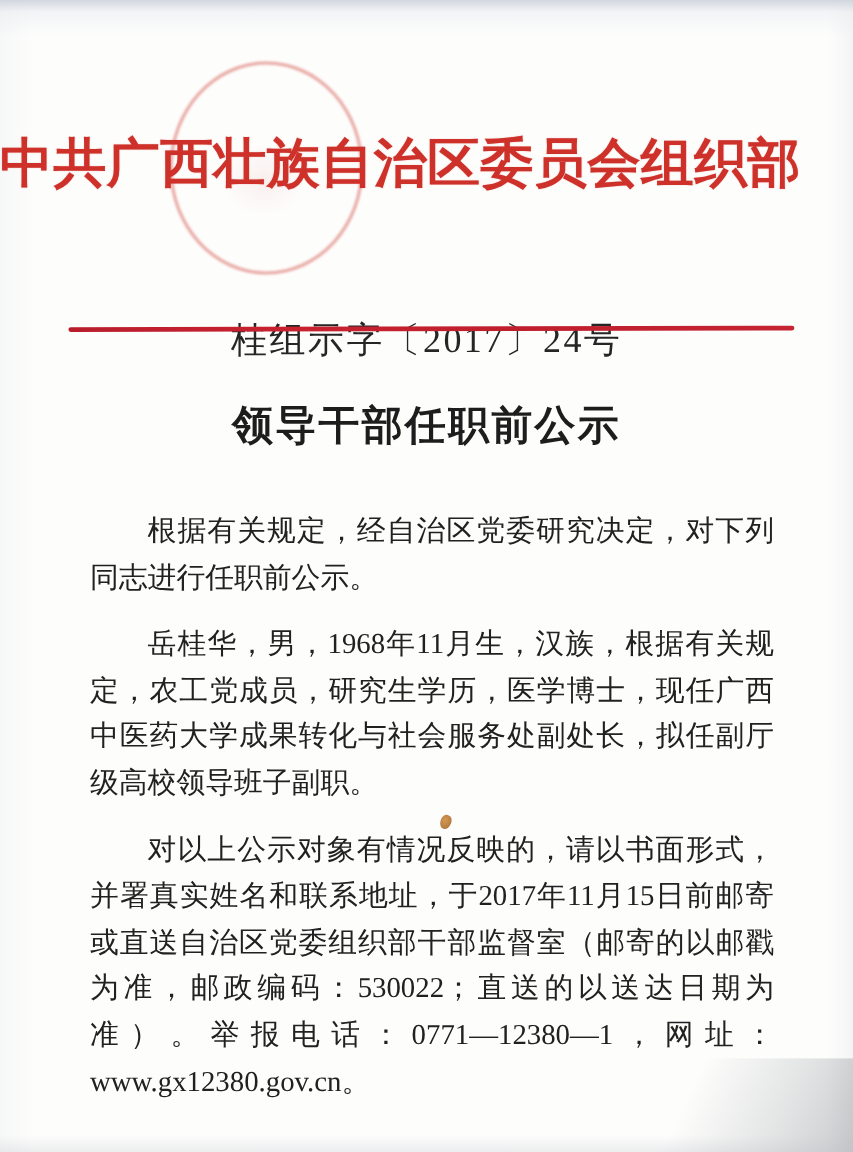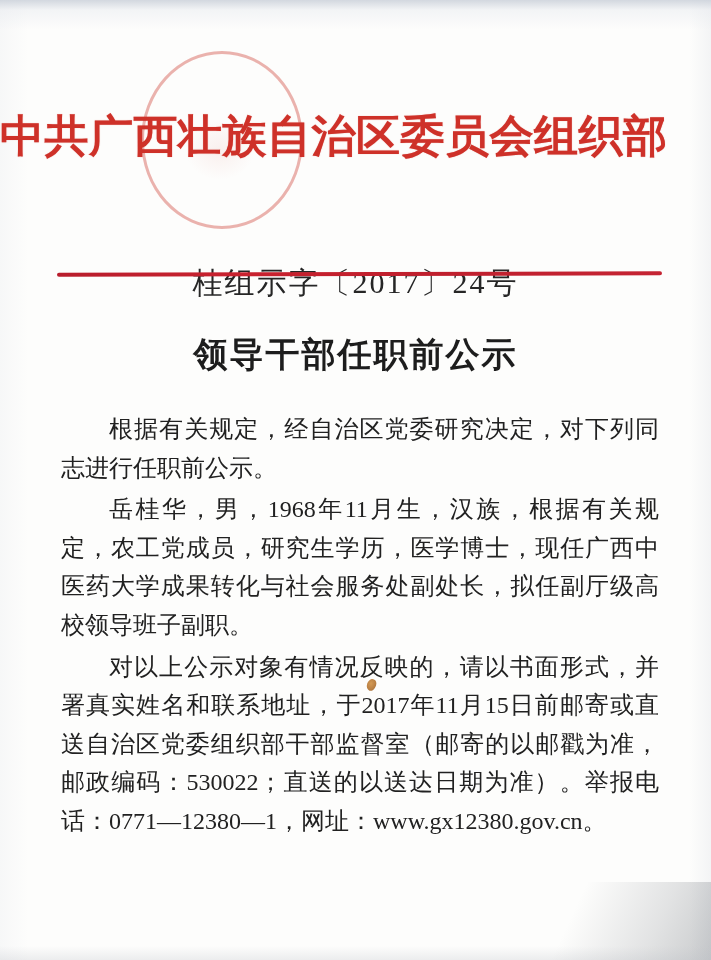--- a/index.html
+++ b/index.html
@@ -101,21 +101,21 @@
     top: 407px;
     left: 58px;
     width: 604px;
     font-size: 24px;
     line-height: 38.6px;
     color: var(--ink, #212121);
     text-align: justify;
     z-index: 2;
   }
   .body-text p {
-    margin: 3px;
+    margin: 17px;
     padding: 0;
     text-indent: 2em;
   }
 
   
   .ink-stain {
     position: absolute;
     left: 367px;
     top: 679px;
     width: 9px;

